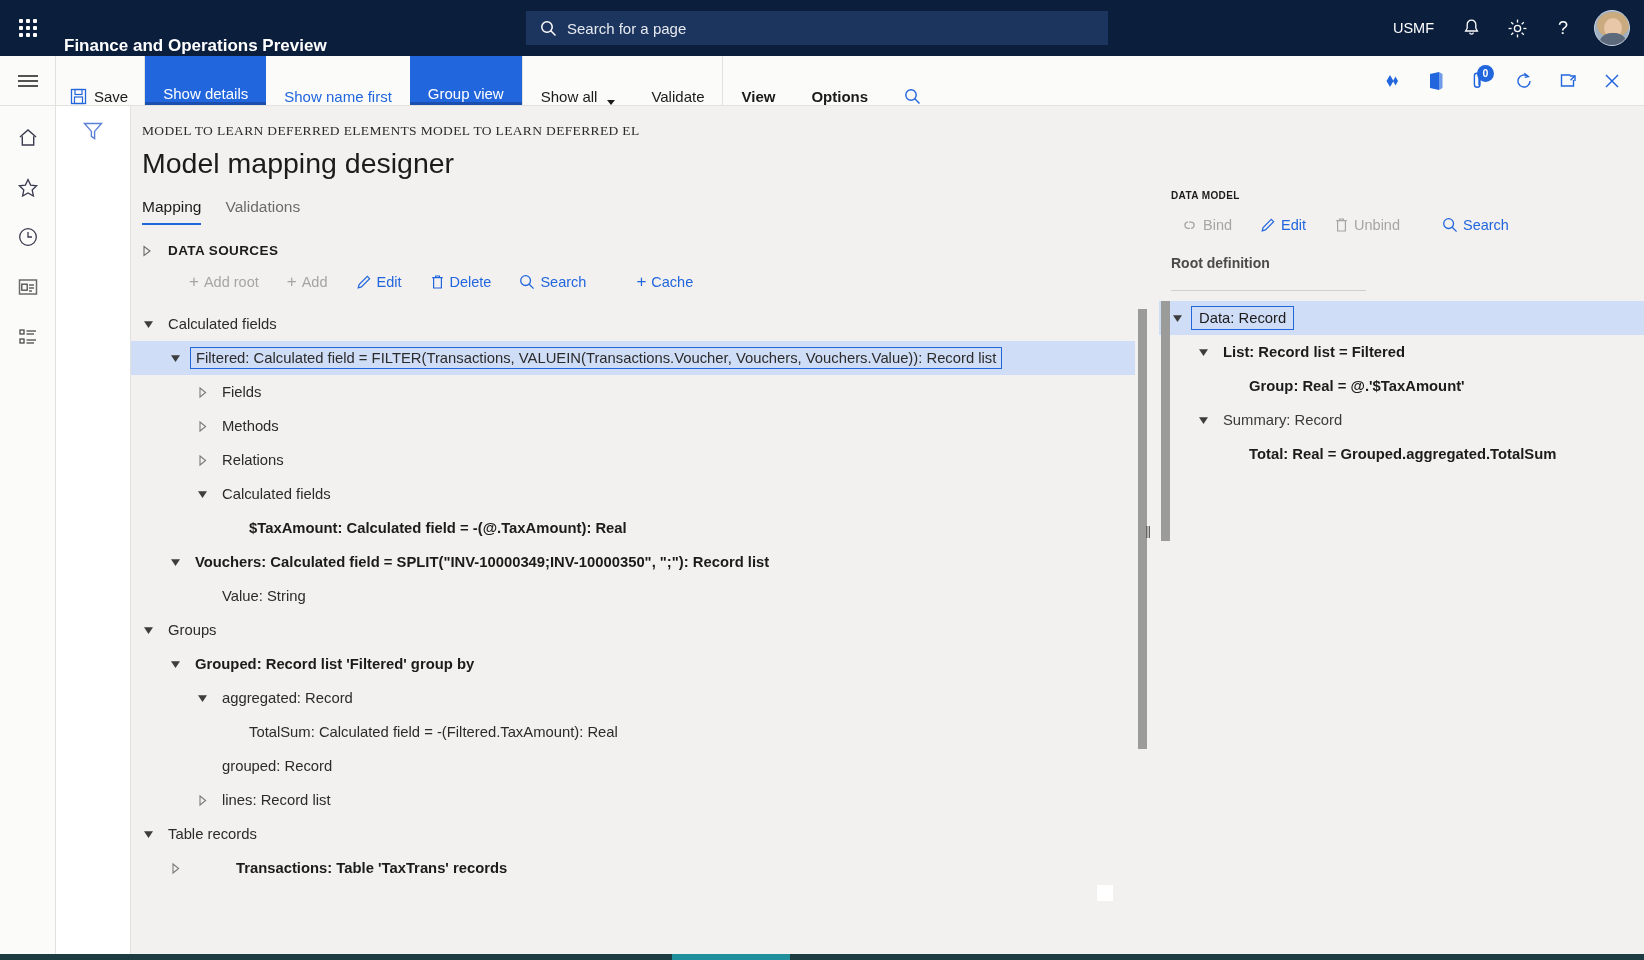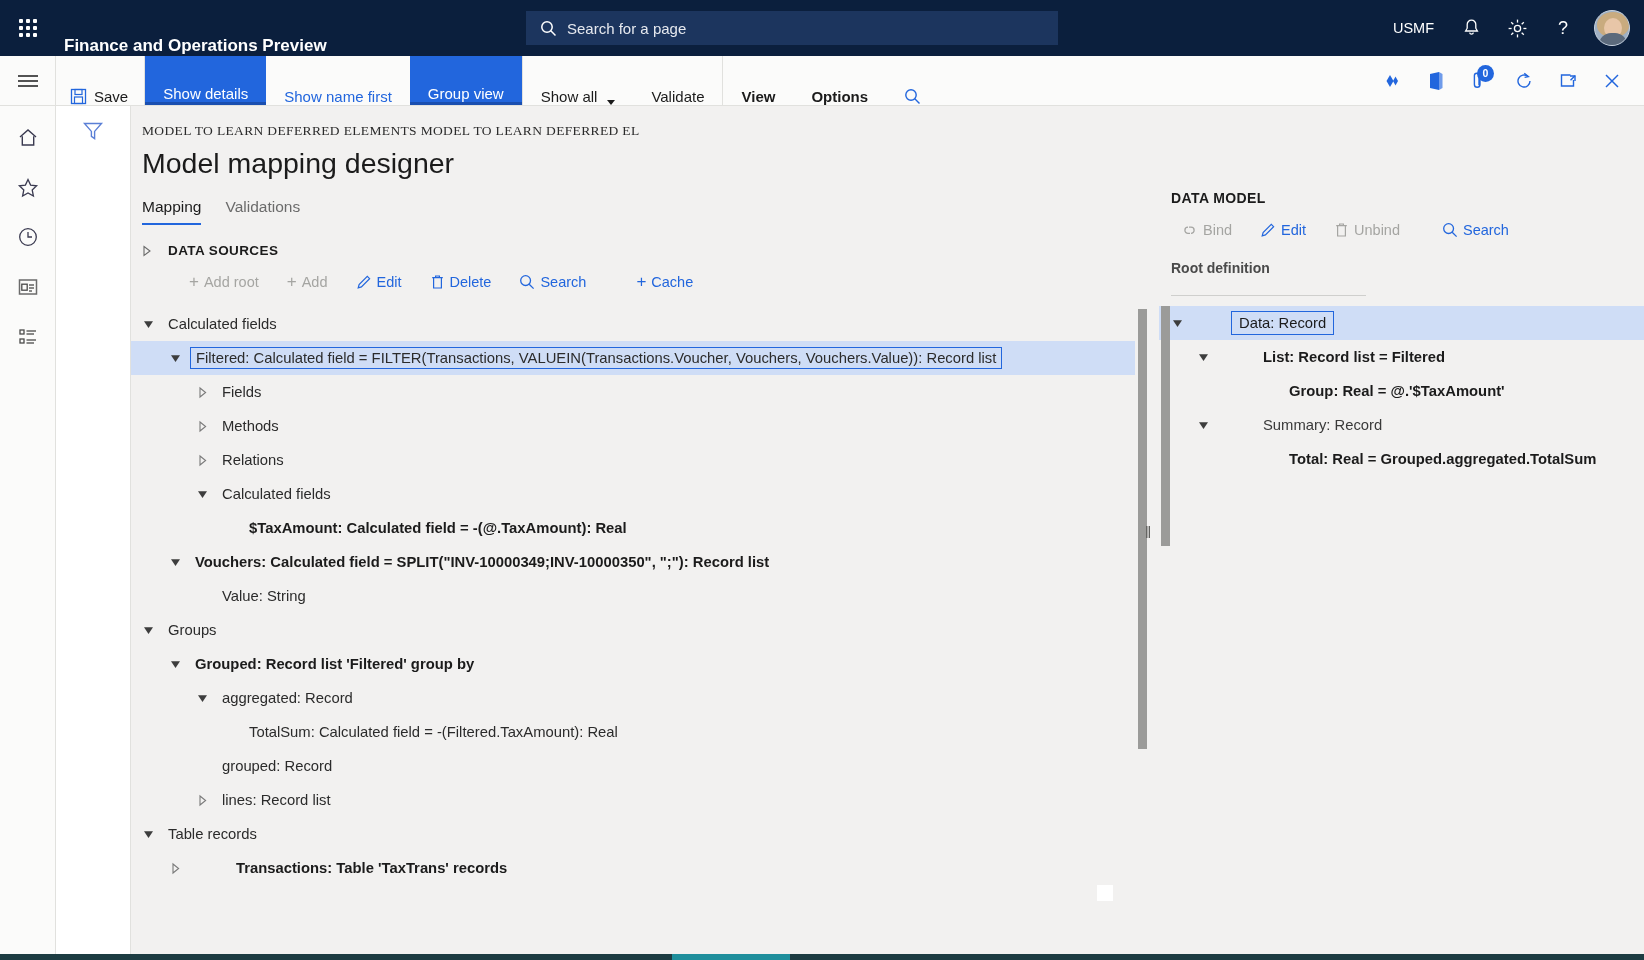--- a/index.html
+++ b/index.html
@@ -26,21 +26,21 @@
     display: grid; grid-template-columns: repeat(3, 4px);
     grid-template-rows: repeat(3, 4px); gap: 3px;
   }
   .waffle-grid i { background: #ffffff; width: 4px; height: 4px; border-radius: 1px; }
   .app-title {
     color: #ffffff; font-size: 17px; font-weight: bold;
     margin-left: 8px; white-space: nowrap;
   }
   .search-box {
     position: absolute; left: 526px; top: 11px;
-    width: 532px; height: 34px;
+    width: 582px; height: 34px;
     background: #1c355e; display: flex; align-items: center;
     padding-left: 14px; cursor: text;
   }
   .search-box .mag { margin-right: 10px; flex: 0 0 auto; }
   .search-box .ph { color: #e6e9ef; font-size: 15px; }
   .top-right {
     position: absolute; right: 0; top: 0; height: 56px;
     display: flex; align-items: center; gap: 0;
   }
   .top-right .company {
@@ -232,42 +232,42 @@
   .splitter .grip {
     font-size: 16px; color: #5c5c5a; user-select: none;
     letter-spacing: -2px; cursor: col-resize;
   }
 
   
   .rightpane {
     flex: 1; position: relative; min-width: 0; padding-left: 0;
   }
   .dm-head {
-    font-size: 14px; font-weight: bold; color: #1b1b1b;
+    font-size: 10px; font-weight: bold; color: #1b1b1b;
     letter-spacing: .4px; padding: 84px 0 0 12px;
   }
   .dm-toolbar {
     display: flex; align-items: center; padding: 12px 0 0 8px;
   }
   .dm-root {
     font-size: 14px; font-weight: bold; color: #4a4a4a;
     padding: 18px 0 0 12px;
   }
   .dm-divider {
     height: 1px; background: #cfcfcd; margin: 19px 0 0 12px; width: 195px;
   }
   .dm-tree { margin-top: 10px; position: relative; }
   .dm-scroll {
     position: absolute; left: 2px; top: 0; width: 9px; height: 240px;
     background: #9b9b99;
   }
   .dmrow {
     display: flex; align-items: center; height: 34px;
     font-size: 14.8px; color: #3a3a3a; white-space: nowrap;
-    cursor: pointer; padding-left: 12px; gap: 40px;
+    cursor: pointer; padding-left: 12px;
   }
   .dmrow.selected { background: #cfddf6; }
   .dmrow.selected .dmlabel {
     border: 1.5px solid #2266dd; padding: 3px 7px; margin-left: -6px;
     color: #1b1b1b;
   }
   .dmrow .tw { width: 26px; flex: 0 0 26px; display: flex; }
   .dmlabel.bold { font-weight: bold; color: #1b1b1b; }
 
   

